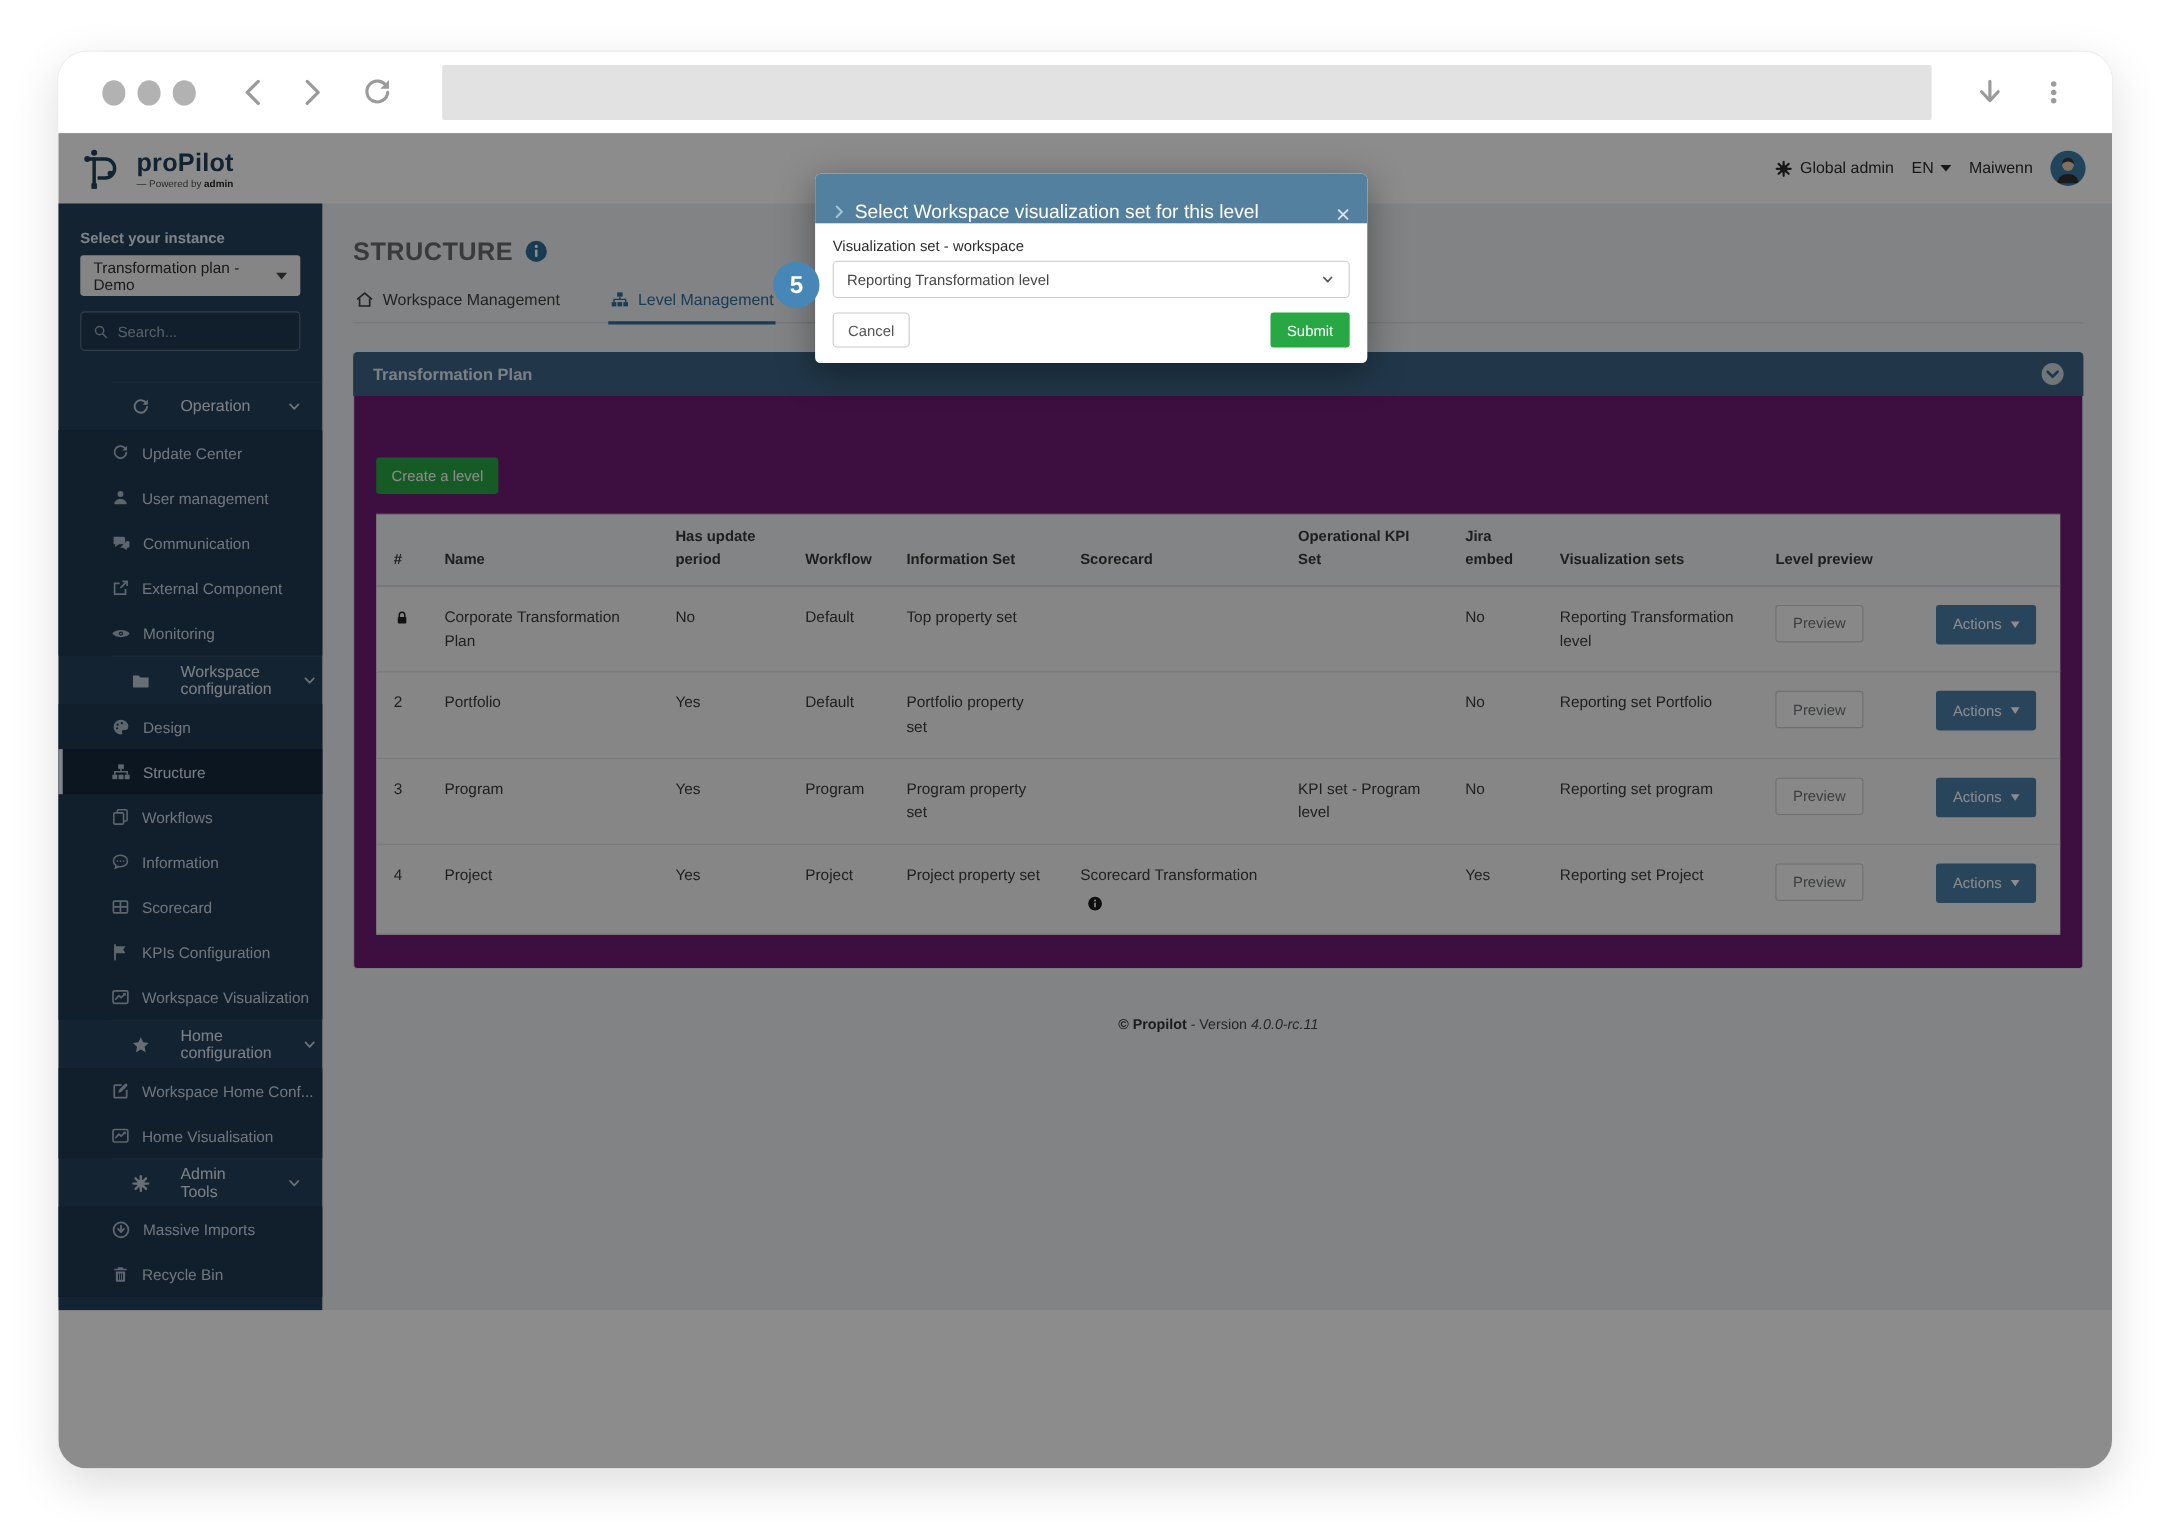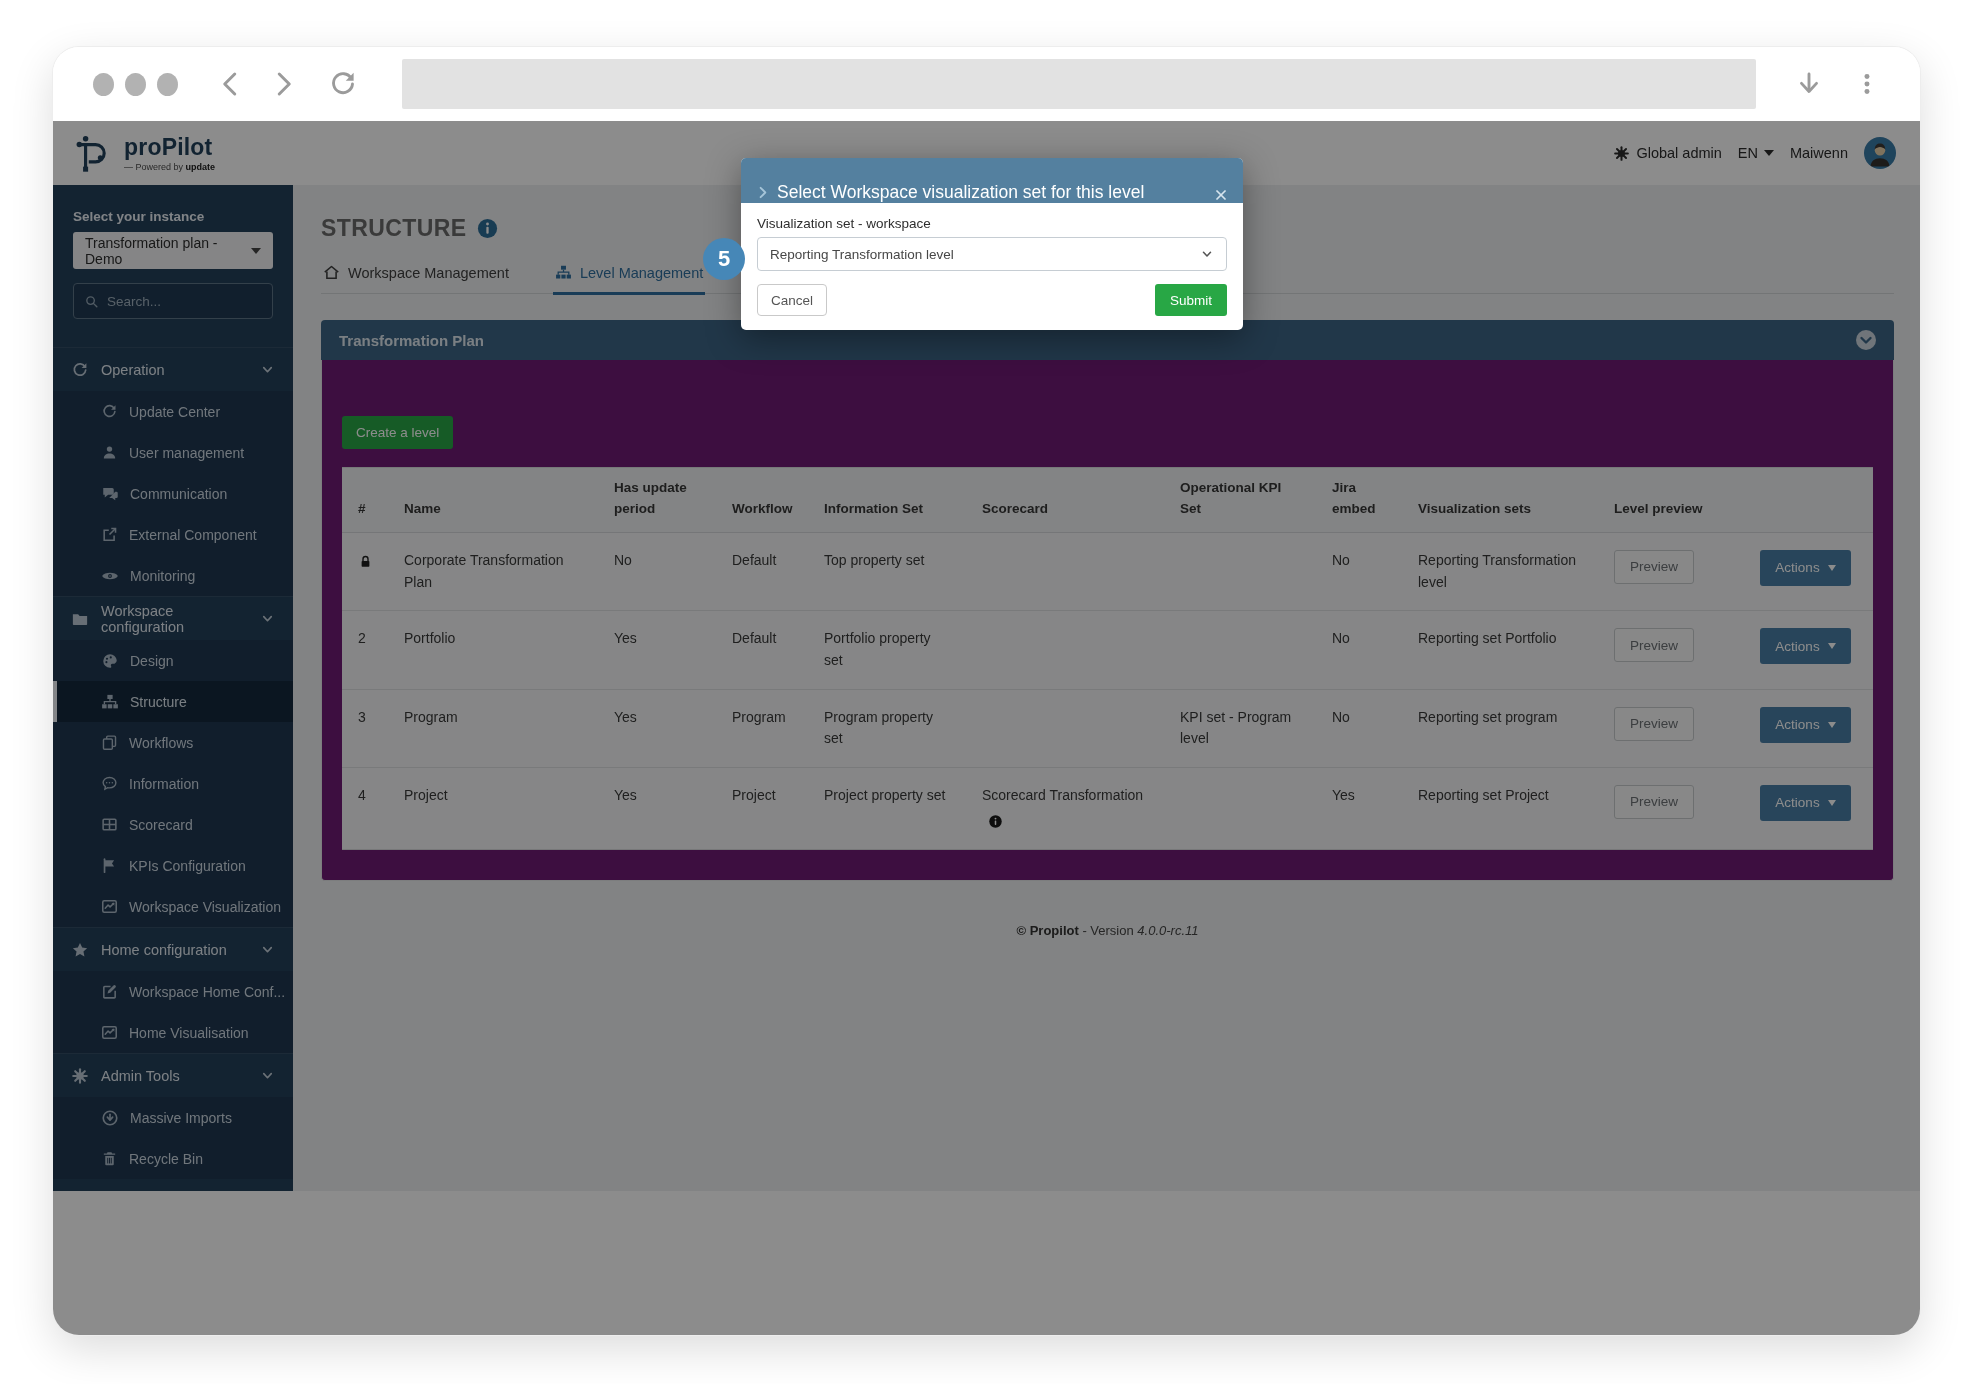--- a/index.html
+++ b/index.html
@@ -41,22 +41,22 @@
   .sb-label { font-size:13.5px; font-weight:bold; color:#e9eff5; margin:24px 20px 8px; }
   .sb-select { margin:0 20px; height:37px; background:#f2f3f4; border-radius:3px; color:#2e2e2e;
                font-size:14px; display:flex; align-items:center; justify-content:space-between; padding:0 12px; }
   .sb-select .caret { border-top-color:#444; }
   .sb-search { margin:14px 20px 0; height:36px; border:1px solid #5e7587; background:#203a53;
                border-radius:4px; display:flex; align-items:center; padding:0 10px; gap:8px; }
   .sb-search input { background:transparent; border:none; outline:none; color:#b7c4cf;
                      font-size:13.5px; width:140px; font-family:"Liberation Sans", sans-serif; }
   .sb-search input::placeholder { color:#9fb0bd; }
   .menu { margin-top:28px; }
-  .grp { height:44px; display:flex; align-items:center; padding:0 18px; gap:12px;
-         border-top:1px solid rgba(255,255,255,0.07); }
+  .grp { height:44px; display:flex; align-items:center; padding:0 18px; gap:27px;
+         border-top:1px solid rgba(255,255,255,0.07);margin-left:48px; }
   .grp .glabel { font-size:14.5px; color:#e2eaf1; flex:1; }
   .grp .gic { color:#bcc9d5; }
   .grp .gchev { color:#c4d0da; }
   .submenu { background:#1f3750; }
   .mi { height:41px; display:flex; align-items:center; gap:11px; padding-left:44px;
         border-left:4px solid transparent; font-size:14px; color:#cdd8e2; }
   .mi .mic { color:#a9b8c6; }
   .mi.active { background:#15293c; border-left-color:#eef3f7; color:#dde6ee; }
 
   
@@ -316,21 +316,21 @@
             <path d="M12 35V12h9.5a8.2 8.2 0 1 1 0 16.4H15"></path>
             <path d="M12 12H7.5"></path>
           </g>
           <circle cx="6" cy="12" r="2.6" fill="#21405a"></circle>
           <circle cx="12" cy="6.5" r="2.6" fill="#21405a"></circle>
           <rect x="9.6" y="33" width="4.8" height="4.8" fill="#21405a"></rect>
           <circle cx="26" cy="24.5" r="2.4" fill="#21405a"></circle>
         </svg>
         <div class="brandtext">
           <div class="bt1">proPilot</div>
-          <div class="bt2">—&nbsp;<span>Powered by</span> <b>update</b></div>
+          <div class="bt2">—&nbsp;<span>Powered by</span> <b>admin</b></div>
         </div>
       </div>
       <div class="hright">
         <span class="hitem">
           <svg class="icn" width="17" height="17">
               <use href="#i-gear"></use>
             </svg>
           <span>Global admin</span>
         </span>
         <span class="hitem">

